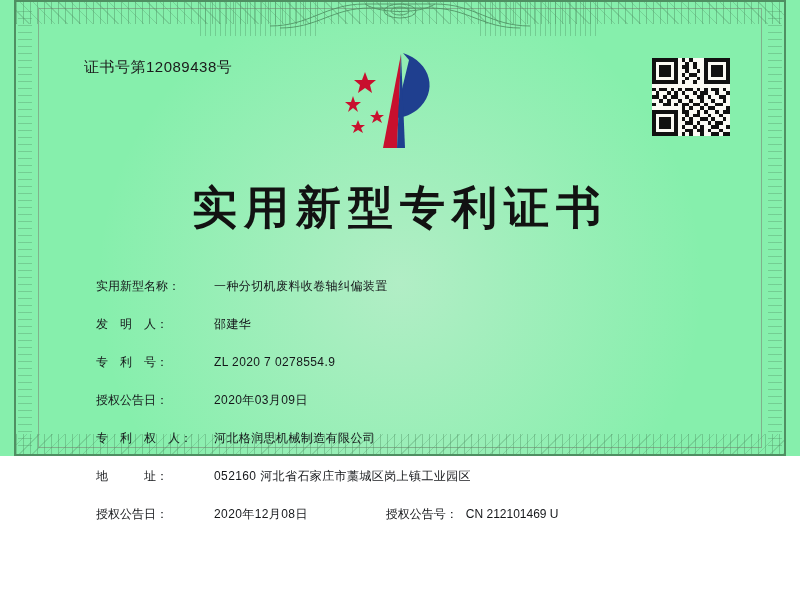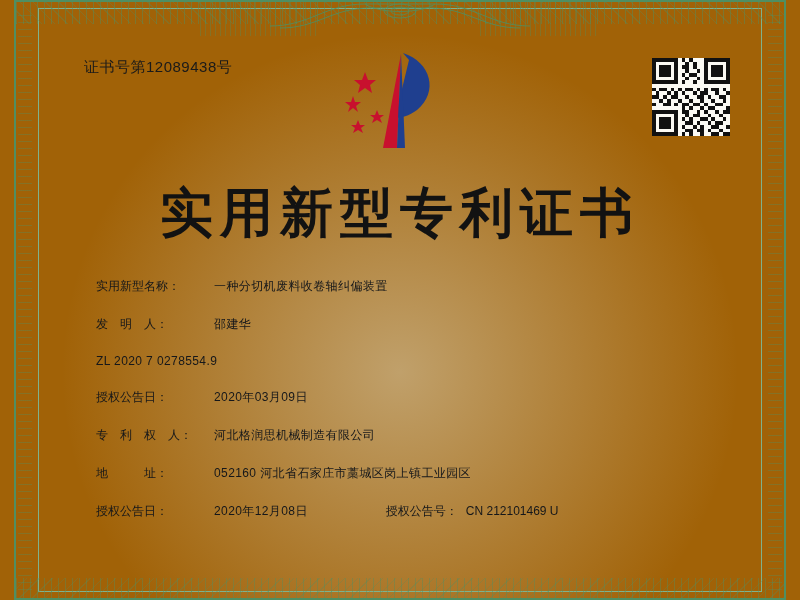--- a/index.html
+++ b/index.html
@@ -10,22 +10,22 @@
   body {
     width: 800px;
     height: 600px;
     overflow: hidden;
     font-family: "Liberation Serif", serif;
   }
 
   .certificate {
     position: relative;
     width: 800px;
-    height: 600px;
-    background: #a16207;
+    height: 456px;
+    background: #86efac;
     box-sizing: border-box;
   }
 
   
   .border-frame {
     position: absolute;
     left: 14px;
     top: 0px;
     right: 14px;
     bottom: 0px;
@@ -151,21 +151,21 @@
 
   
   .main-title {
     position: absolute;
     left: 0;
     right: 0;
     top: 178px;
     text-align: center;
     font-family: "DejaVu Serif", serif;
     font-weight: bold;
-    font-size: 53px;
+    font-size: 45px;
     letter-spacing: 7px;
     color: #121212;
   }
 
   
   .fields {
     position: absolute;
     left: 96px;
     top: 278px;
     right: 70px;
@@ -375,20 +375,21 @@
       <span class="field-label">实用新型名称：</span>
       <span class="field-value">一种分切机废料收卷轴纠偏装置</span>
     </div>
 
     <div class="field-row">
       <span class="field-label">发　明　人：</span>
       <span class="field-value">邵建华</span>
     </div>
 
     <div class="field-row">
+      <span class="field-label">专　利　号：</span>
       <span class="field-value">ZL 2020 7 0278554.9</span>
     </div>
 
     <div class="field-row">
       <span class="field-label">授权公告日：</span>
       <span class="field-value">2020年03月09日</span>
     </div>
 
     <div class="field-row">
       <span class="field-label">专　利　权　人：</span>

